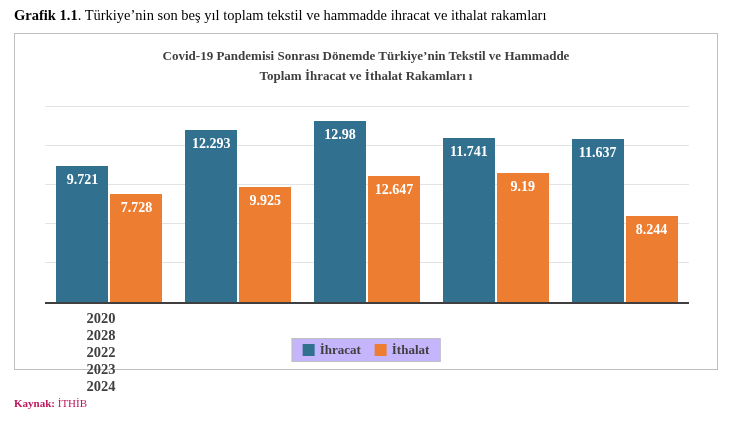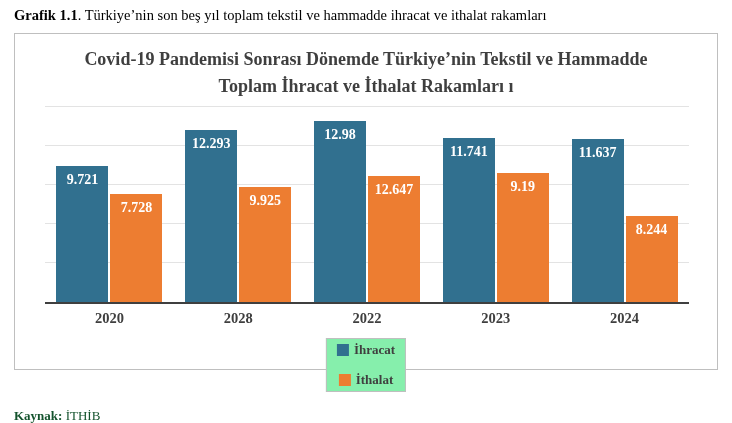--- a/index.html
+++ b/index.html
@@ -29,21 +29,21 @@
     background:#ffffff;
     border:1px solid #bfbfbf;
     box-sizing:border-box;
   }
   #chart-title{
     position:absolute;
     left:0; top:12px; width:100%;
     text-align:center;
     font-family:"Liberation Serif", serif;
     font-weight:bold;
-    font-size:18px;
+    font-size:13px;
     color:#3f3f3f;
     line-height:1.5;
   }
   
   #plot{
     position:absolute;
     left:30px; top:72px;
     width:644px; height:196px;
   }
   .gridline{
@@ -93,58 +93,57 @@
     font-size:14px;
     white-space:nowrap;
   }
   
   #cats{
     position:absolute;
     left:30px; top:276px;
     width:644px;
     display:flex;
     justify-content:space-around;
+    flex-direction:column;
   }
   .cat{
     width:112px;
     text-align:center;
     font-family:"Liberation Serif", serif;
     font-weight:bold;
     font-size:14.5px;
     color:#3f3f3f;
   }
   
   #legend{
     position:absolute;
     left:50%; transform:translateX(-50%);
     top:304px;
     display:flex;
-    align-items:center;
     gap:14px;
-    background:#86efac;
+    background:#c4b5fd;
     border:1px solid #bfbfbf;
     padding:3px 10px;
     box-sizing:border-box;
-    flex-direction:column;
   }
   .legend-item{display:flex;align-items:center;gap:5px;}
   .legend-swatch{width:12px;height:12px;display:inline-block;}
   .legend-swatch.ihracat{background:#31708f;}
   .legend-swatch.ithalat{background:#ed7d31;}
   .legend-label{
     font-family:"Liberation Serif", serif;
     font-size:13px;
     font-weight:bold;
     color:#3f3f3f;
   }
   #source{
     position:absolute;
-    left:14px; top:408px;
-    font-size:13px;
-    color:#14532d;
+    left:14px; top:397px;
+    font-size:11px;
+    color:#be185d;
   }
   #source .src-label{font-weight:bold;}
 </style>
 </head>
 <body>
 
 <div id="caption">
   <span class="lead">Grafik 1.1</span><span>. Türkiye’nin son beş yıl toplam tekstil ve hammadde ihracat ve ithalat rakamları</span>
 </div>
 

